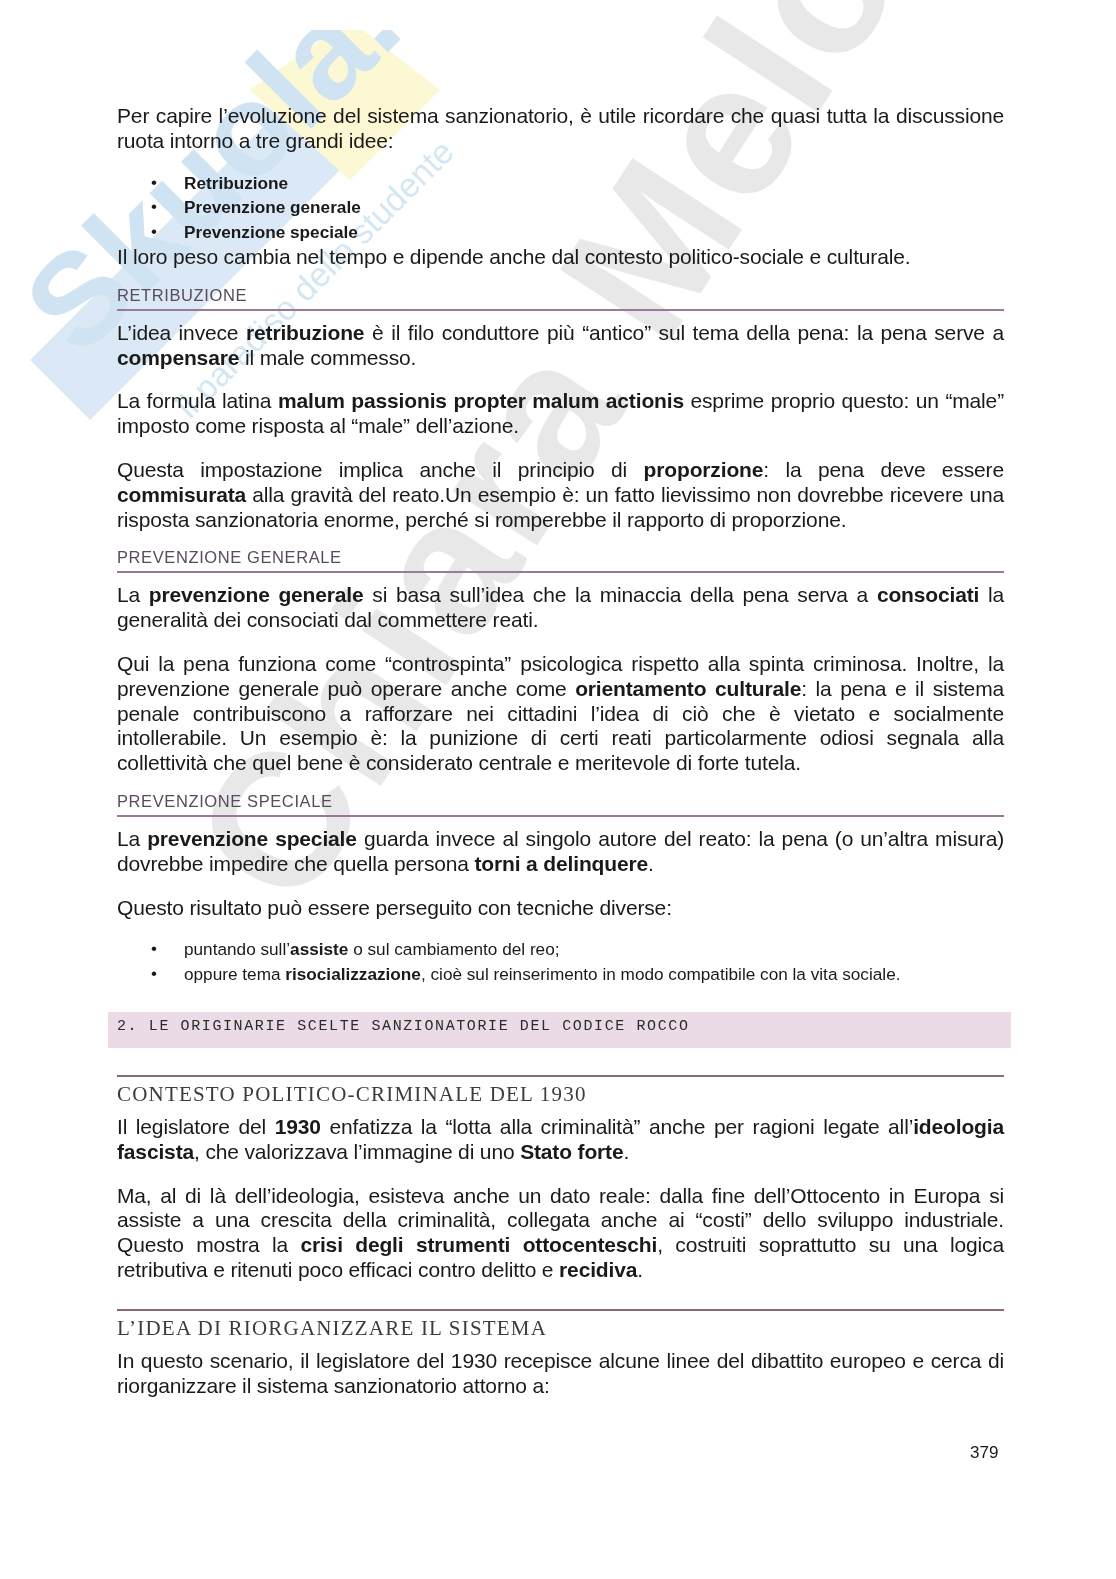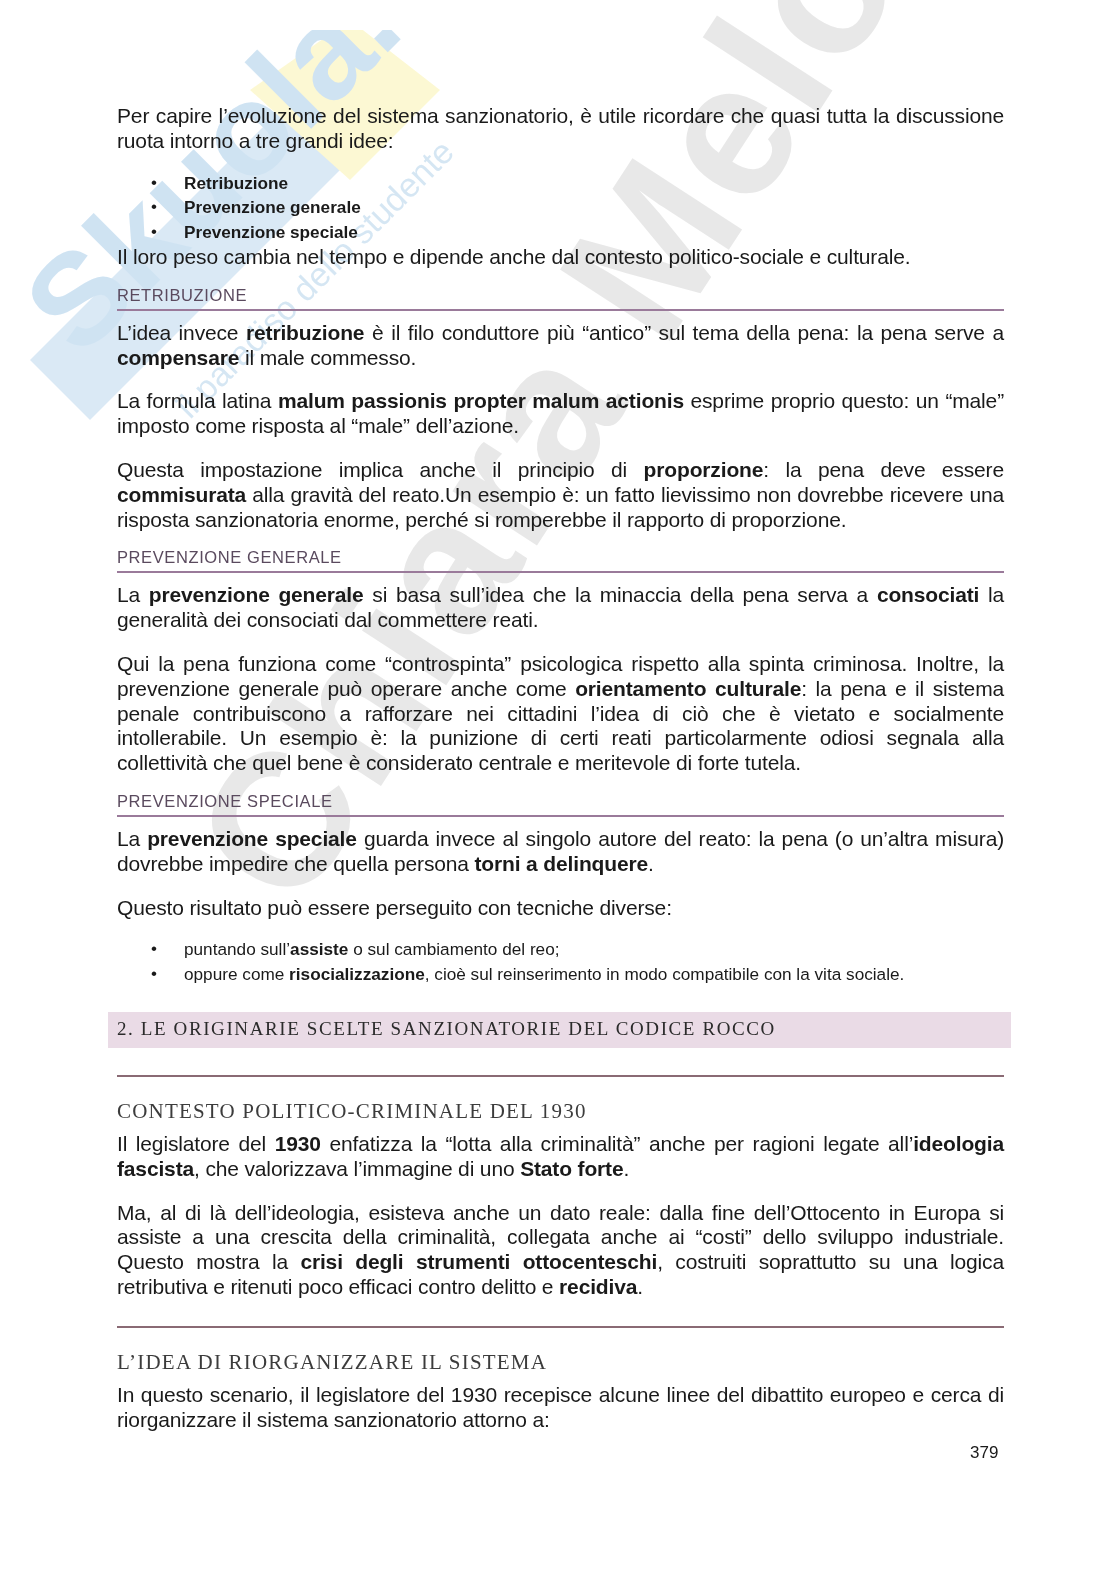--- a/index.html
+++ b/index.html
@@ -35,26 +35,26 @@
     .h3 {
       font-size: 16.5px; color: #5a4a5e; letter-spacing: 0.6px;
       border-bottom: 2px solid #9a7a9a; padding-bottom: 3px; margin-top: 14px; margin-bottom: 10px;
       line-height: 22px;
     }
     .h1bar {
       position: absolute; left: 108px; width: 903px; top: 1012px; height: 36px;
       background: #eadbe6; z-index: 1;
     }
     .h1text {
-      font-family: Liberation Serif, serif; font-size: 19px;
+      font-family: Liberation Mono, monospace; font-size: 15px;
       letter-spacing: 1.6px; color: #2b2b2b; position: absolute; left: 9px; top: 6px; white-space: nowrap;
     }
     .h2 {
       font-family: "Liberation Serif", serif; font-size: 21px; letter-spacing: 1.2px; color: #3c3c3c;
-      border-top: 2px solid #8a6a74; padding-top: 21px; margin-bottom: 8px; line-height: 26px;
+      border-top: 2px solid #8a6a74; padding-top: 4px; margin-bottom: 8px; line-height: 26px;
     }
     .page-number {
       position: absolute; left: 970px; top: 1443px; font-size: 17px; z-index: 1;
       font-family: "Liberation Sans", sans-serif;
       text-align: right;
     }
   </style>
 </head>
 <body>
 
@@ -87,21 +87,21 @@
 
   <div class="h3">PREVENZIONE GENERALE</div>
   <p class="p mb"><span>La </span><b>prevenzione generale</b><span> si basa sull’idea che la minaccia della pena serva a </span><b>consociati</b><span> la generalità dei consociati dal commettere reati.</span></p>
   <p class="p"><span>Qui la pena funziona come “controspinta” psicologica rispetto alla spinta criminosa. Inoltre, la prevenzione generale può operare anche come </span><b>orientamento culturale</b><span>: la pena e il sistema penale contribuiscono a rafforzare nei cittadini l’idea di ciò che è vietato e socialmente intollerabile. Un esempio è: la punizione di certi reati particolarmente odiosi segnala alla collettività che quel bene è considerato centrale e meritevole di forte tutela.</span></p>
 
   <div class="h3">PREVENZIONE SPECIALE</div>
   <p class="p mb"><span>La </span><b>prevenzione speciale</b><span> guarda invece al singolo autore del reato: la pena (o un’altra misura) dovrebbe impedire che quella persona </span><b>torni a delinquere</b><span>.</span></p>
   <p class="p">Questo risultato può essere perseguito con tecniche diverse:</p>
   <ul class="bul top">
     <li><span>puntando sull’</span><b>assiste</b><span> o sul cambiamento del reo;</span></li>
-    <li><span>oppure come </span><b>risocializzazione</b><span>, cioè sul reinserimento in modo compatibile con la vita sociale.</span></li>
+    <li><span>oppure tema </span><b>risocializzazione</b><span>, cioè sul reinserimento in modo compatibile con la vita sociale.</span></li>
   </ul>
 </div>
 
 <div class="h1bar">
   <span class="h1text">2. LE ORIGINARIE SCELTE SANZIONATORIE DEL CODICE ROCCO</span>
 </div>
 
 <div class="page" style="top:1075px;">
   <div class="h2">CONTESTO POLITICO-CRIMINALE DEL 1930</div>
   <p class="p mb"><span>Il legislatore del </span><b>1930</b><span> enfatizza la “lotta alla criminalità” anche per ragioni legate all’</span><b>ideologia fascista</b><span>, che valorizzava l’immagine di uno </span><b>Stato forte</b><span>.</span></p>

